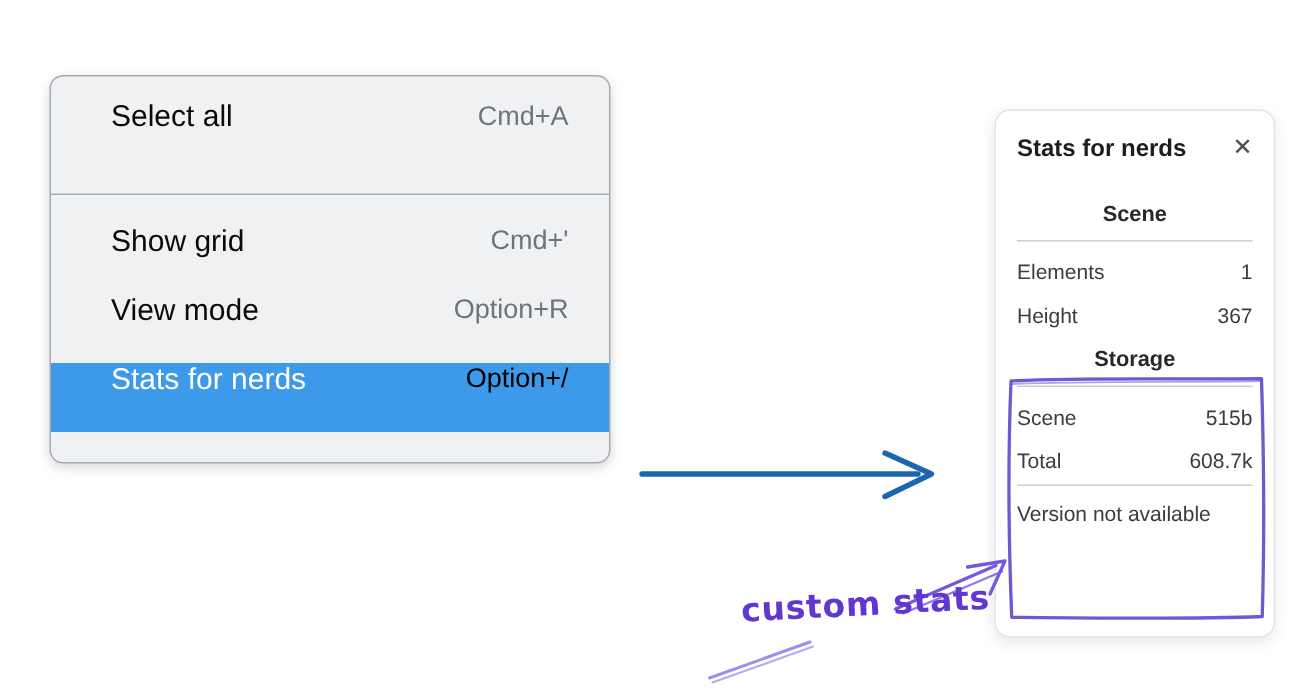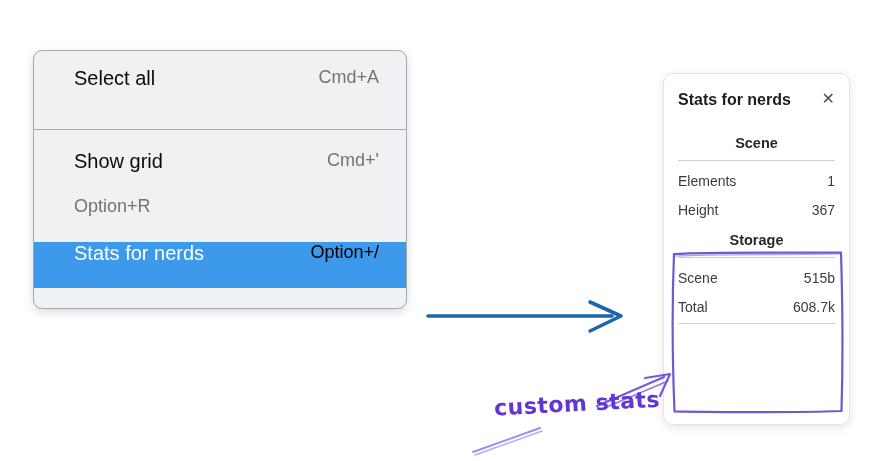--- a/index.html
+++ b/index.html
@@ -85,20 +85,21 @@
       <span class="shortcut">Cmd+A</span>
     </div>
   </div>
   <div class="menu-separator"></div>
   <div class="menu-section-2">
     <div class="menu-item">
       <span class="label">Show grid</span>
       <span class="shortcut">Cmd+'</span>
     </div>
     <div class="menu-item">
+      <span class="label">View mode</span>
       <span class="shortcut">Option+R</span>
     </div>
     <div class="menu-item highlighted">
       <span class="label">Stats for nerds</span>
       <span class="shortcut">Option+/</span>
     </div>
   </div>
 </div>
 
 <svg class="blue-arrow" width="206" height="42" viewBox="0 0 206 42">
@@ -128,20 +129,21 @@
   <div class="stat-row">
     <span>Scene</span>
     <span class="val">515b</span>
   </div>
   <div class="stat-row">
     <span>Total</span>
     <span class="val">608.7k</span>
   </div>
 
   <div class="divider"></div>
+  <div class="version-note">Version not available</div>
 </div>
 
 <svg class="annotation-box-svg" width="184" height="176" viewBox="0 0 184 176">
   <path d="M8 9 C 50 6.5, 125 8, 175 7.5
            C 176.5 55, 177 115, 175.5 166
            C 125 168, 52 167, 8.5 166.5
            C 6.5 118, 6 58, 8 9 Z" fill="none" stroke-width="2.2" stroke-linecap="round" stroke-linejoin="round" stroke="#7157d2"></path>
   <path d="M9 11 C 55 9, 130 10, 174 9" fill="none" stroke-width="1.2" opacity="0.55" stroke-linecap="round" stroke="#7157d2"></path>
 </svg>
 

